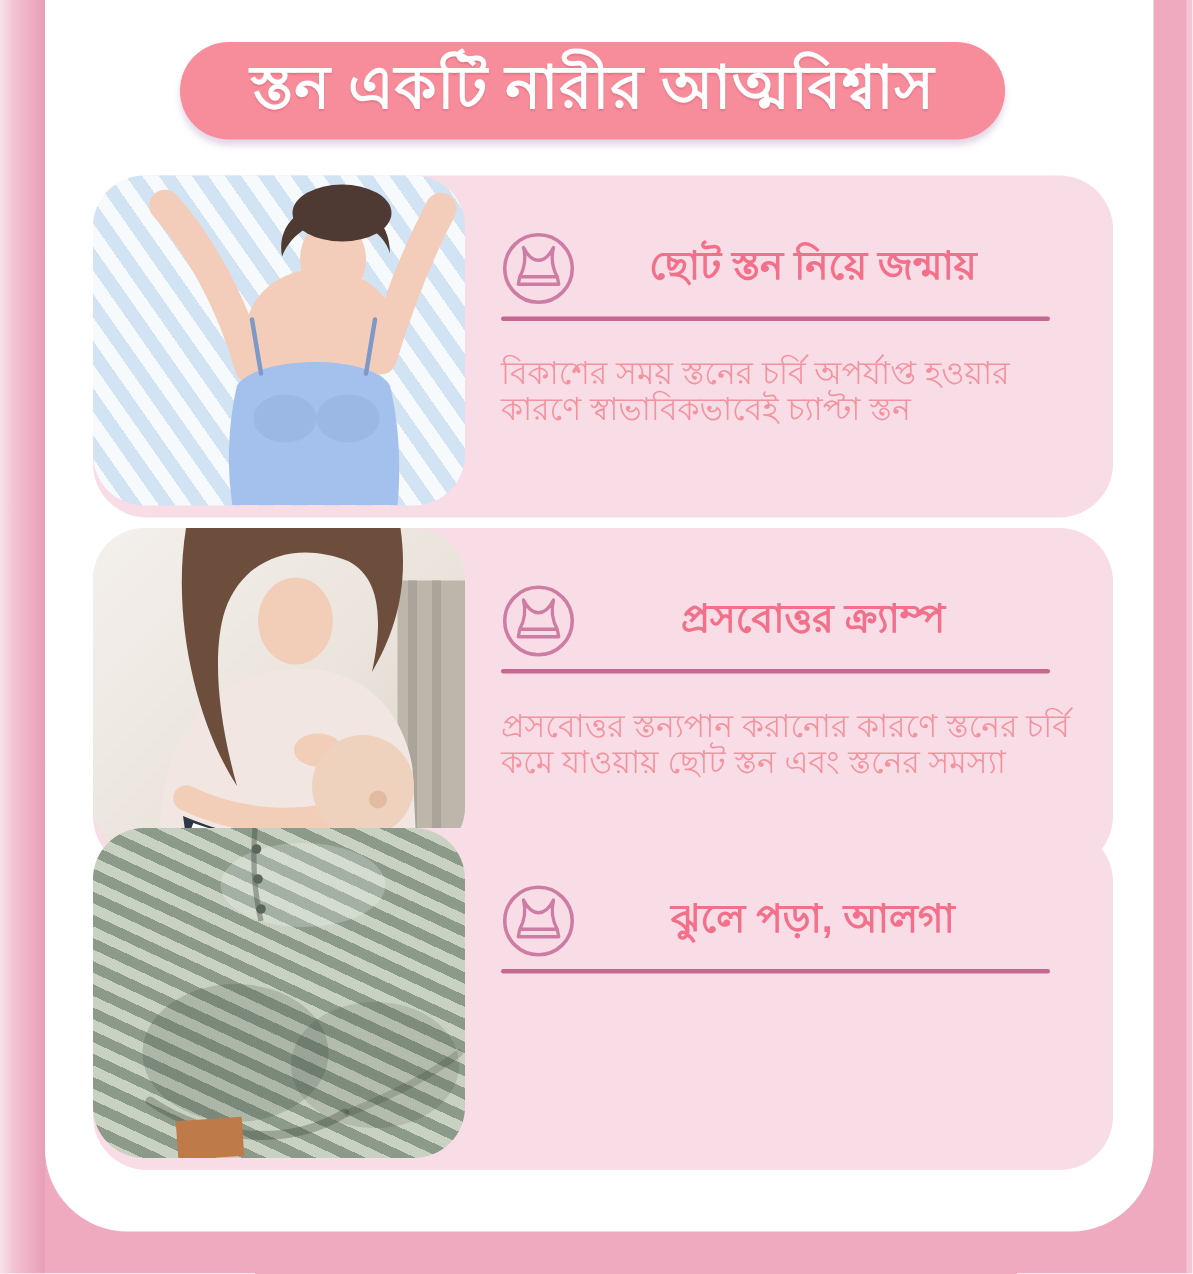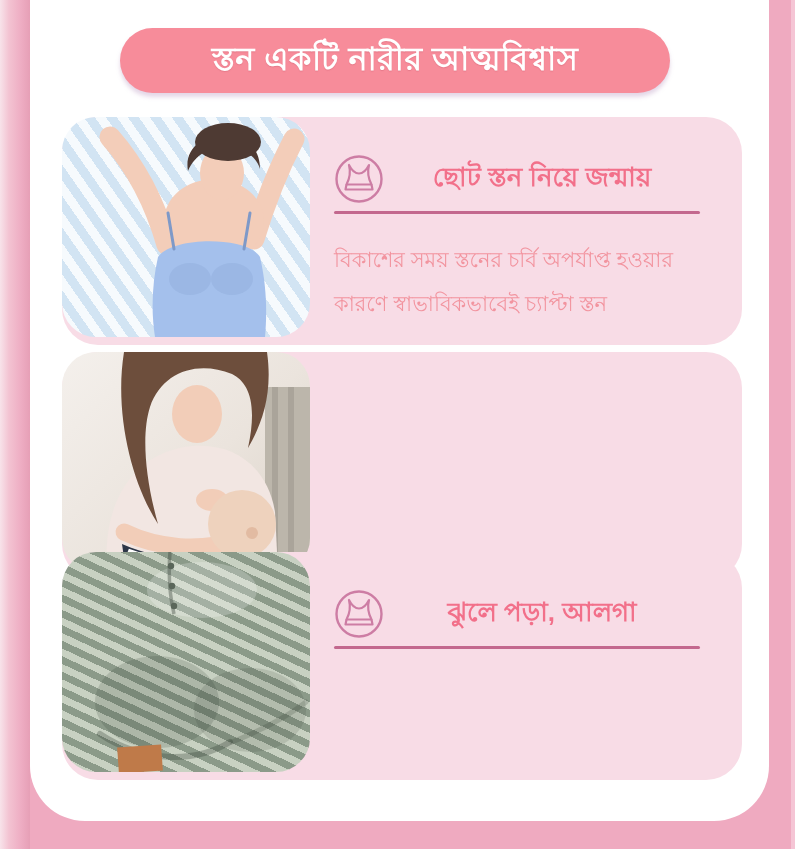--- a/index.html
+++ b/index.html
@@ -16,21 +16,21 @@
 
   
   .panel { position:absolute; left:30px; right:26px; top:-60px; bottom:28px;
     background:#ffffff; border-radius:55px; }
 
   
   .banner { position:absolute; left:120px; top:28px; width:550px; height:65px;
     background:#f78c9a; border-radius:33px;
     display:flex; align-items:center; justify-content:center;
     box-shadow:0 4px 4px rgba(178,141,186,0.35); }
-  .banner-title { color:#ffffff; font-size:32px; font-weight:bold; letter-spacing:.5px;
+  .banner-title { color:#ffffff; font-size:40px; font-weight:bold; letter-spacing:.5px;
     text-shadow:0 1px 1px rgba(200,90,110,.35); }
 
   
   .card { position:absolute; left:62px; width:680px; height:228px;
     background:#f8dce6; border-radius:36px; }
   .card.c1 { top:117px; }
   .card.c2 { top:352px; }
   .card.c3 { top:552px; }
 
   .photo { position:absolute; left:0; top:0; width:248px; height:220px;
@@ -38,21 +38,21 @@
   .photo svg { position:absolute; left:0; top:0; }
   .photo.p1 { background:repeating-linear-gradient(55deg,#d2e4f3 0 9px,#f6fafd 9px 18px); }
   .photo.p2 { background:linear-gradient(135deg,#f4f0ec 0%,#ebe4dd 55%,#d9d1c7 100%); }
   .photo.p3 { background:repeating-linear-gradient(25deg,#8b9a89 0 7px,#c8d1c2 7px 14px); }
 
   .content { position:absolute; left:272px; right:42px; top:0; bottom:0; }
   .head-row { margin-top:36px; height:52px; display:flex; align-items:center; }
   .icon { width:50px; height:50px; flex:0 0 50px; }
   .heading { flex:1; text-align:center; font-size:26px; font-weight:bold; color:#f2708a; }
   .divider { margin-top:6px; height:3px; width:100%; background:#c3688e; border-radius:2px; }
-  .body-text { margin-top:24px; width:392px; font-size:21px; line-height:44px; color:#f2949f; }
+  .body-text { margin-top:24px; width:392px; font-size:21px; line-height:24px; color:#f2949f; }
 </style>
 </head>
 <body>
 
 <div class="page">
   <div class="left-strip"></div>
   <div class="panel"></div>
   <div class="right-edge-highlight"></div>
 
   <div class="banner">
@@ -102,20 +102,34 @@
         <path d="M62,0 L205,0 C211,42 200,72 186,96 C196,50 186,30 170,22 C135,8 100,20 88,55 C80,80 82,122 96,172 C70,132 52,62 62,0 Z" fill="#6d4e3c"></path>
         <path d="M62,180 C95,196 140,201 176,186" stroke="#f2cdb8" stroke-width="17" stroke-linecap="round" fill="none"></path>
         <ellipse cx="150" cy="148" rx="16" ry="11" fill="#f2cdb8"></ellipse>
         <circle cx="180" cy="172" r="34" fill="#eed2bd"></circle>
         <circle cx="190" cy="181" r="6" fill="#e2bba2"></circle>
         <path d="M60,192 C92,206 132,212 166,204 L162,220 L64,220 Z" fill="#2e3748"></path>
         <path d="M66,199 C96,210 130,214 160,208" stroke="#ffffff" stroke-width="5" fill="none"></path>
         <path d="M64,210 C94,219 128,221 156,216" stroke="#ffffff" stroke-width="5" fill="none"></path>
       </svg>
     </div>
+    <div class="content">
+      <div class="head-row">
+        <span class="icon">
+          <svg width="50" height="50" viewBox="0 0 50 50">
+            <circle cx="25" cy="25" r="22.5" fill="none" stroke="#cd7da4" stroke-width="2.4"></circle>
+            <path d="M15,11 C17,19 15.5,25 12.5,30.5 L37.5,30.5 C34.5,25 33,19 35,11 C32,17 29,19.5 25,19.5 C21,19.5 18,17 15,11 Z" fill="none" stroke="#cd7da4" stroke-width="2.2" stroke-linejoin="round"></path>
+            <path d="M12.5,30.5 L11.5,35.5 L38.5,35.5 L37.5,30.5" fill="none" stroke="#cd7da4" stroke-width="2.2" stroke-linejoin="round"></path>
+          </svg>
+        </span>
+        <span class="heading">প্রসবোত্তর ক্র্যাম্প</span>
+      </div>
+      <div class="divider"></div>
+      <div class="body-text">প্রসবোত্তর স্তন্যপান করানোর কারণে স্তনের চর্বি কমে যাওয়ায় ছোট স্তন এবং স্তনের সমস্যা</div>
+    </div>
   </div>
 
   <div class="card c3">
     <div class="photo p3">
       <svg width="248" height="220" viewBox="0 0 248 220">
         <ellipse cx="140" cy="38" rx="55" ry="28" fill="rgba(255,255,255,0.22)"></ellipse>
         <ellipse cx="95" cy="150" rx="62" ry="46" fill="rgba(40,50,40,0.16)"></ellipse>
         <ellipse cx="188" cy="158" rx="56" ry="42" fill="rgba(40,50,40,0.13)"></ellipse>
         <path d="M38,182 C80,210 132,212 168,190" stroke="rgba(40,50,40,0.28)" stroke-width="6" fill="none" stroke-linecap="round"></path>
         <path d="M170,190 C200,178 225,165 244,150" stroke="rgba(40,50,40,0.18)" stroke-width="5" fill="none" stroke-linecap="round"></path>

